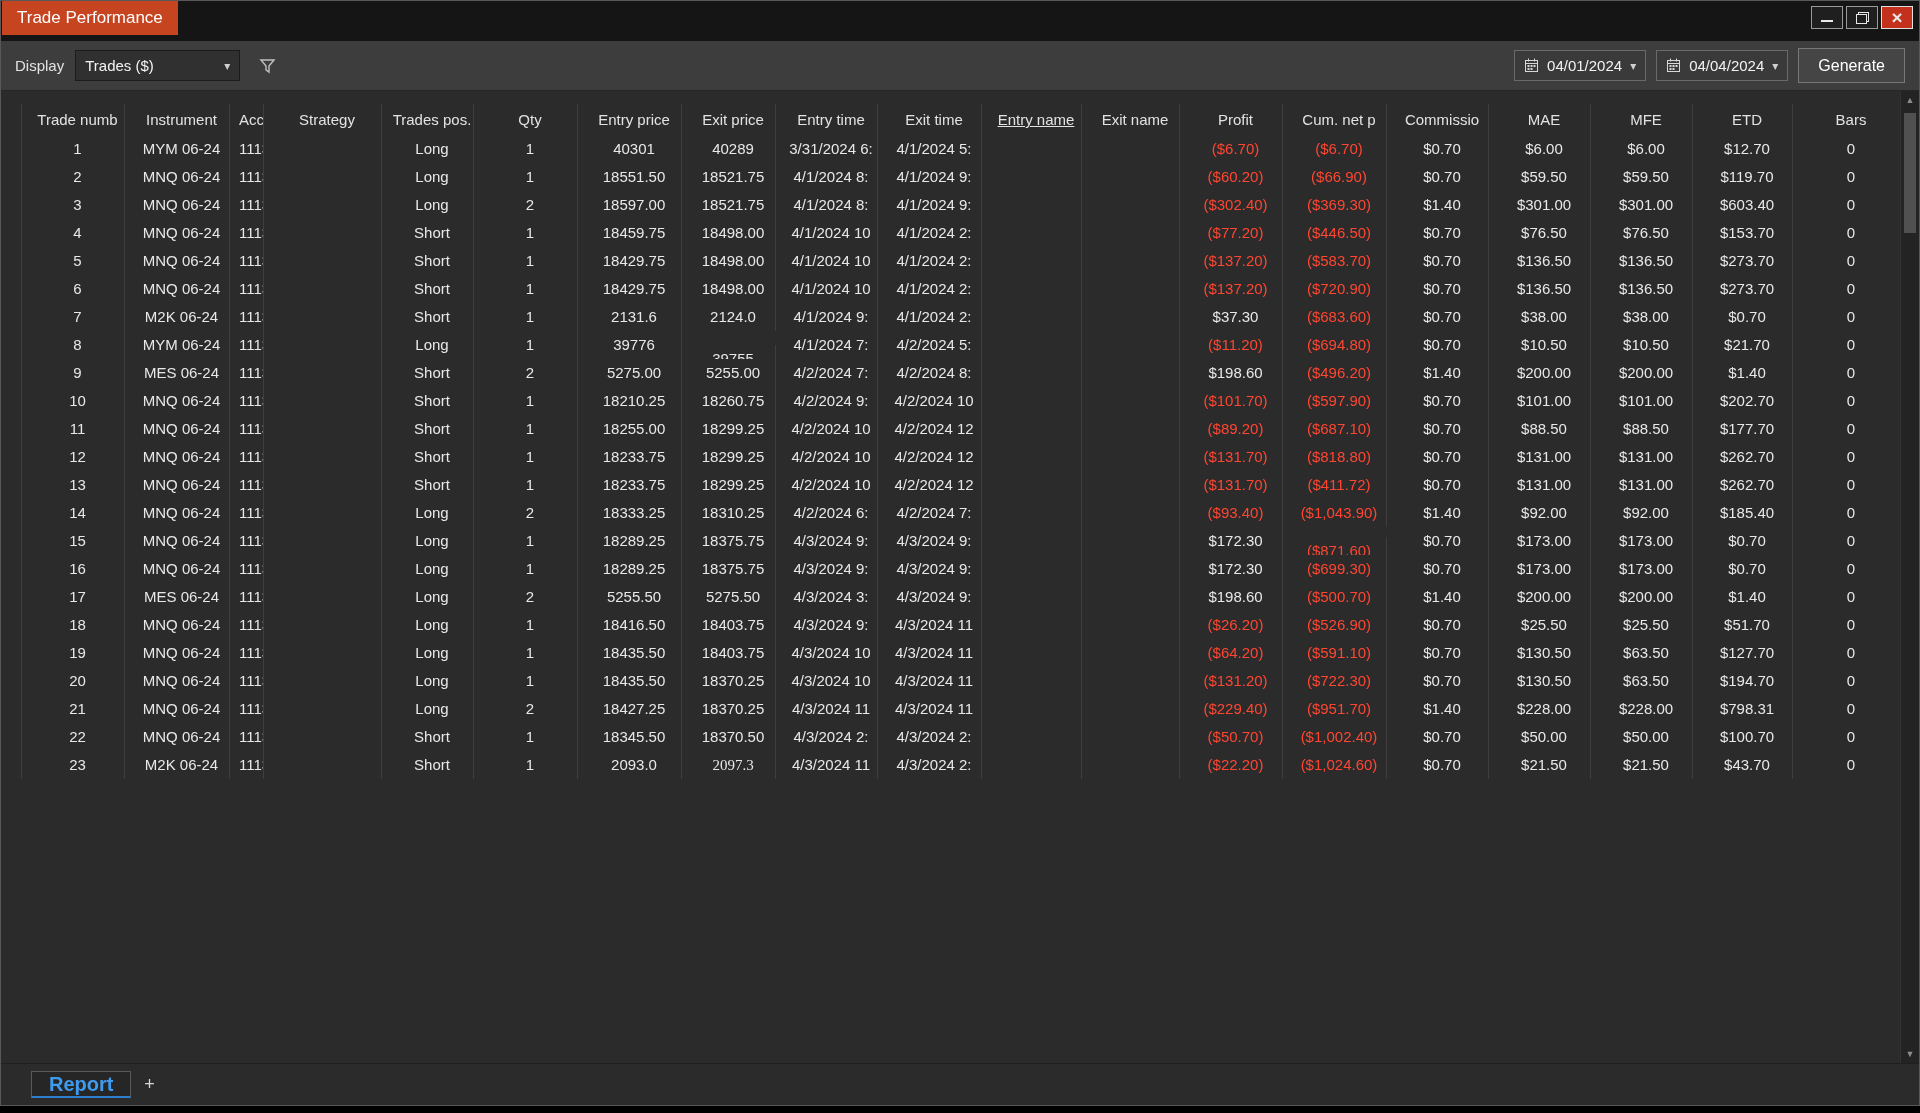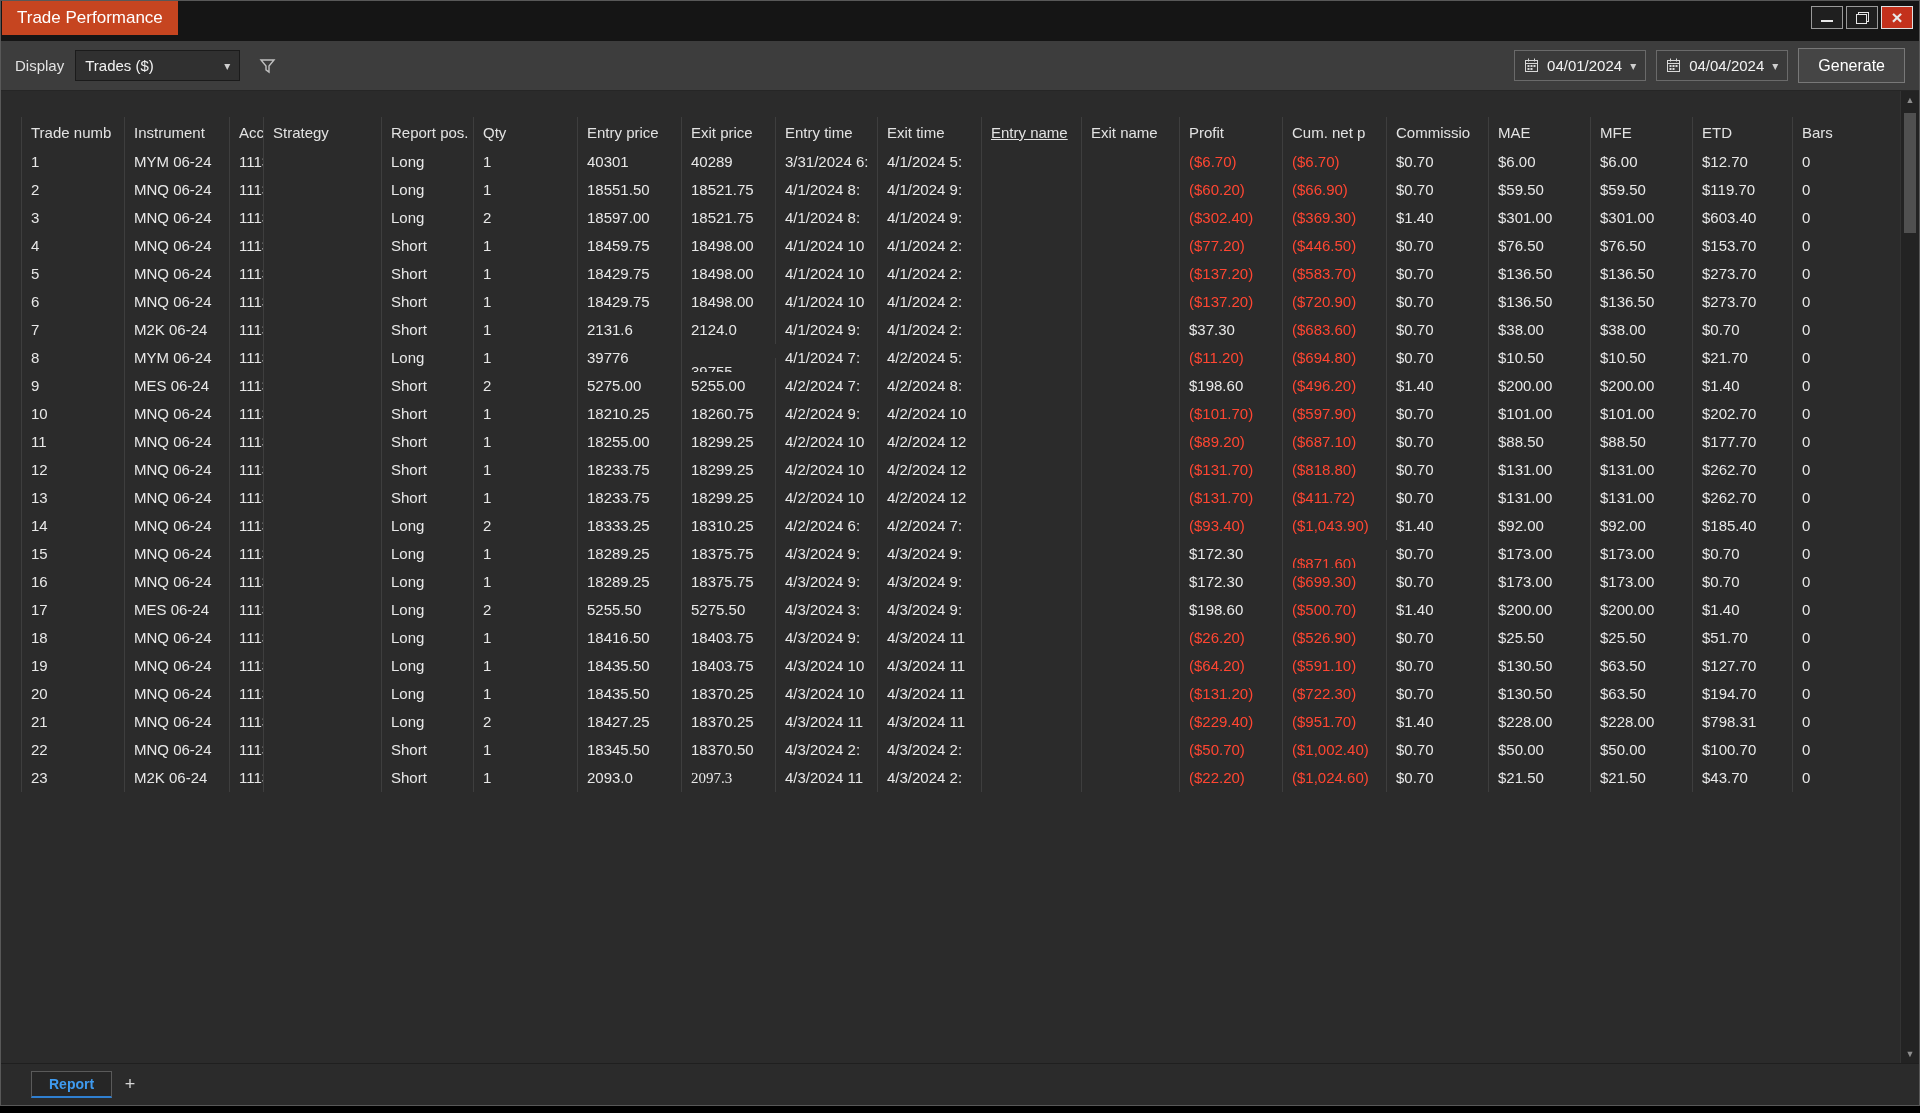--- a/index.html
+++ b/index.html
@@ -66,21 +66,21 @@
     display: flex; align-items: center; gap: 8px; padding: 0 9px;
   }
   .generate-btn {
     height: 35px; padding: 4px 19px;
     background: #454545; border: 1px solid #787878;
     color: #fff; font-size: 16px;
     font-family: "Liberation Sans", sans-serif;
   }
   
   .content { flex: 1 1 auto; position: relative; background: #2b2b2b; overflow: hidden; }
-  .table-wrap { position: absolute; left: 20px; top: 26px; }
+  .table-wrap { position: absolute; left: 20px; top: 13px; text-align: center; }
   .trow { display: flex; height: 28px; line-height: 28px; border-left: 1px solid #3e3e3e; }
   .trow.thead { height: 31px; line-height: 31px; }
   .tcell {
     flex: 0 0 auto;
     padding-left: 9px;
     font-size: 15px; color: #e8e8e8;
     border-right: 1px solid #3e3e3e;
     overflow: hidden; white-space: nowrap;
   }
   .thead .tcell { color: #e2e2e2; }
@@ -98,21 +98,21 @@
     flex: 0 0 42px;
     background: #2b2b2b;
     border-top: 1px solid #1f1f1f;
     display: flex; align-items: flex-start;
     padding: 7px 0 0 30px; gap: 4px;
   }
   .tab-report {
     height: 27px; padding: 0 17px;
     display: flex; align-items: center;
     color: var(--report-tab-text, #3f9bf0);
-    font-size: 14px; font-weight: bold;
+    font-size: 20px; font-weight: bold;
     background: #262626;
     border: 1px solid #5a5a5a;
     border-bottom: 2px solid #2f7fd0;
   }
   .add-tab {
     height: 27px; width: 28px;
     display: flex; align-items: center; justify-content: center;
     color: #d6d6d6; font-size: 18px;
   }
 </style>
@@ -182,21 +182,21 @@
     </div>
   </div>
 
   <div class="content">
     <div class="table-wrap" id="trade-table">
         <div class="trow thead">
           <div class="tcell" style="width: 103px;">Trade numb</div>
           <div class="tcell" style="width: 105px;">Instrument</div>
           <div class="tcell" style="width: 34px;">Acco</div>
           <div class="tcell" style="width: 118px;">Strategy</div>
-          <div class="tcell" style="width: 92px;">Report pos.</div>
+          <div class="tcell" style="width: 92px;">Trades pos.</div>
           <div class="tcell" style="width: 104px;">Qty</div>
           <div class="tcell" style="width: 104px;">Entry price</div>
           <div class="tcell" style="width: 94px;">Exit price</div>
           <div class="tcell" style="width: 102px;">Entry time</div>
           <div class="tcell" style="width: 104px;">Exit time</div>
           <div class="tcell" style="width: 100px; text-decoration: underline;">Entry name</div>
           <div class="tcell" style="width: 98px;">Exit name</div>
           <div class="tcell" style="width: 103px;">Profit</div>
           <div class="tcell" style="width: 104px;">Cum. net p</div>
           <div class="tcell" style="width: 102px;">Commissio</div>

